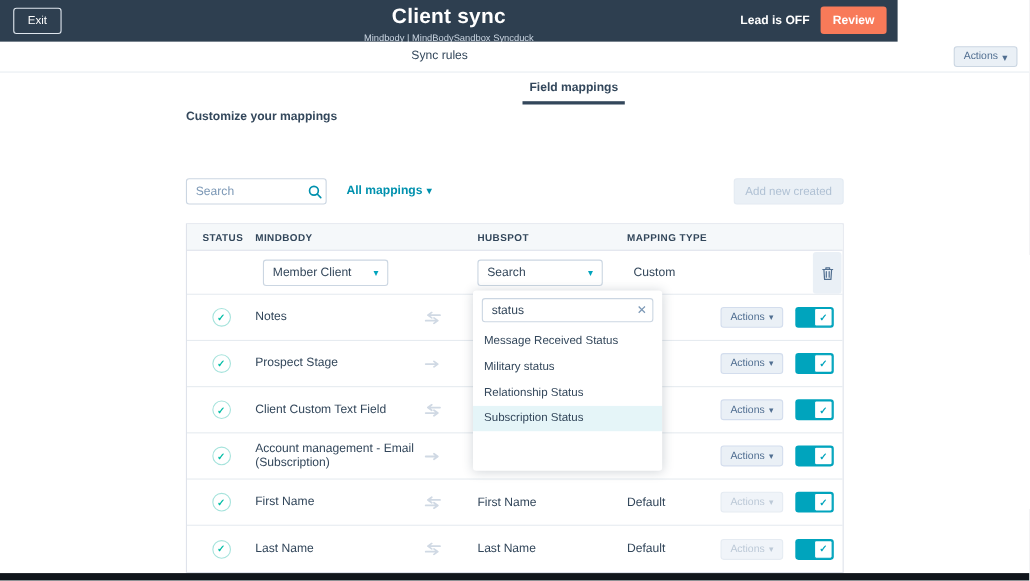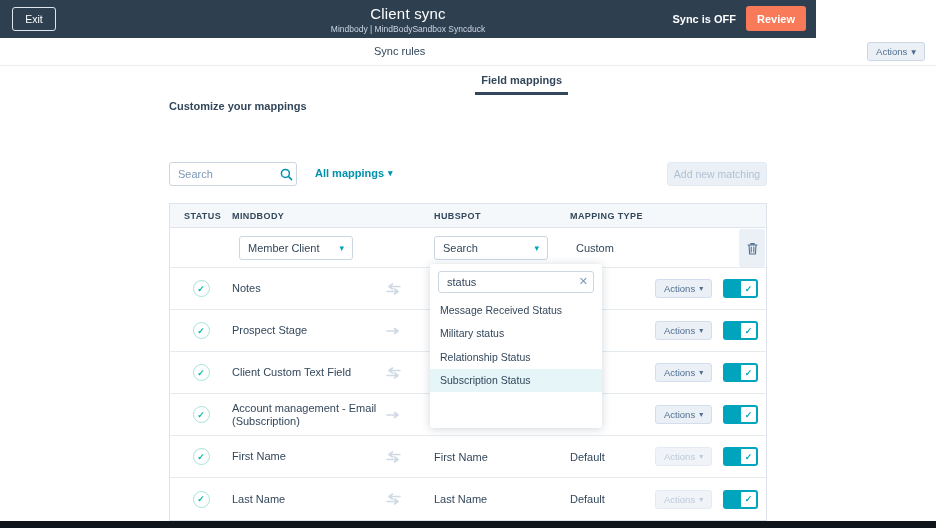--- a/index.html
+++ b/index.html
@@ -5,21 +5,21 @@
   * { margin:0; padding:0; box-sizing:border-box; }
   html,body { background:#e8eaed; }
   body { font-family:"Liberation Sans", sans-serif; }
   .page { position:relative; width:936px; height:528px; background:#fff; overflow:hidden; margin:0 auto; }
 
   
   .topbar { position:absolute; top:0; left:0; width:816px; height:38px; background:#2e3f50; }
   .exit-btn { position:absolute; left:12px; top:7px; width:44px; height:24px; background:transparent;
     border:1px solid #dfe6ee; border-radius:3px; color:#fff; font-size:10.5px; font-family:inherit; cursor:pointer; }
   .topbar-center { position:absolute; left:0; right:0; top:5px; text-align:center; color:#fff; }
-  .topbar-title { font-size:15px; font-weight:normal; letter-spacing:.2px; }
+  .topbar-title { font-size:19px; font-weight:bold; letter-spacing:.2px; }
   .topbar-subtitle { font-size:8.5px; color:#cbd6e2; margin-top:2px; }
   .sync-status { position:absolute; right:80px; top:13px; color:#fff; font-size:11px; font-weight:bold; }
   .review-btn { position:absolute; right:10px; top:6px; width:60px; height:25px; background:#f87a59; border:none;
     border-radius:3px; color:#fff; font-size:11px; font-weight:bold; font-family:inherit; cursor:pointer; }
 
   
   .tabs-row { position:absolute; top:38px; left:0; width:936px; height:28px; background:#fff; border-bottom:1px solid #e8edf2; }
   .tabs { position:absolute; left:0; right:0; top:0; height:28px; display:flex; justify-content:center; gap:44px; }
   .tab { height:28px; display:flex; align-items:center; padding:0 6px; font-size:11px; color:#33475b; cursor:pointer; border-bottom:3px solid transparent; }
   .tab.active { font-weight:bold; border-bottom:3px solid #33475b;margin-top:29px; }
@@ -103,21 +103,21 @@
 <body>
 
 <div class="page">
 
   <div class="topbar">
     <button class="exit-btn">Exit</button>
     <div class="topbar-center">
       <div class="topbar-title">Client sync</div>
       <div class="topbar-subtitle">Mindbody | MindBodySandbox Syncduck</div>
     </div>
-    <span class="sync-status">Sync is OFF</span>
+    <span class="sync-status">Lead is OFF</span>
     <button class="review-btn">Review</button>
   </div>
 
   <div class="tabs-row">
     <div class="tabs">
       <div class="tab">Sync rules</div>
       <div class="tab active">Field mappings</div>
     </div>
     <button class="top-actions-btn">
       <span>Actions</span>
@@ -133,21 +133,21 @@
       <svg width="13" height="13" viewBox="0 0 13 13">
           <circle cx="5.4" cy="5.4" r="4" fill="none" stroke="#0091ae" stroke-width="1.5"></circle>
           <line x1="8.4" y1="8.4" x2="11.6" y2="11.6" stroke="#0091ae" stroke-width="1.5" stroke-linecap="round"></line>
         </svg>
     </span>
   </div>
   <div class="filter-link">
     <span>All mappings</span>
     <span class="caret">▾</span>
   </div>
-  <button class="add-mapping-btn" disabled="">Add new matching</button>
+  <button class="add-mapping-btn" disabled="">Add new created</button>
 
   <div class="mapping-table">
     <div class="thead">
       <div class="th-status">Status</div>
       <div class="th-mindbody">Mindbody</div>
       <div class="th-hubspot">Hubspot</div>
       <div class="th-mapping">Mapping type</div>
     </div>
 
     <div class="edit-row">

